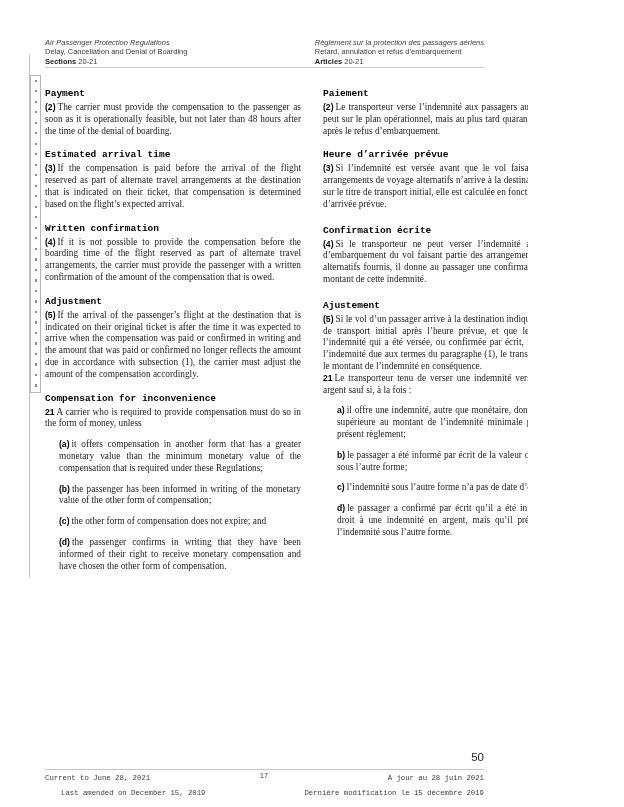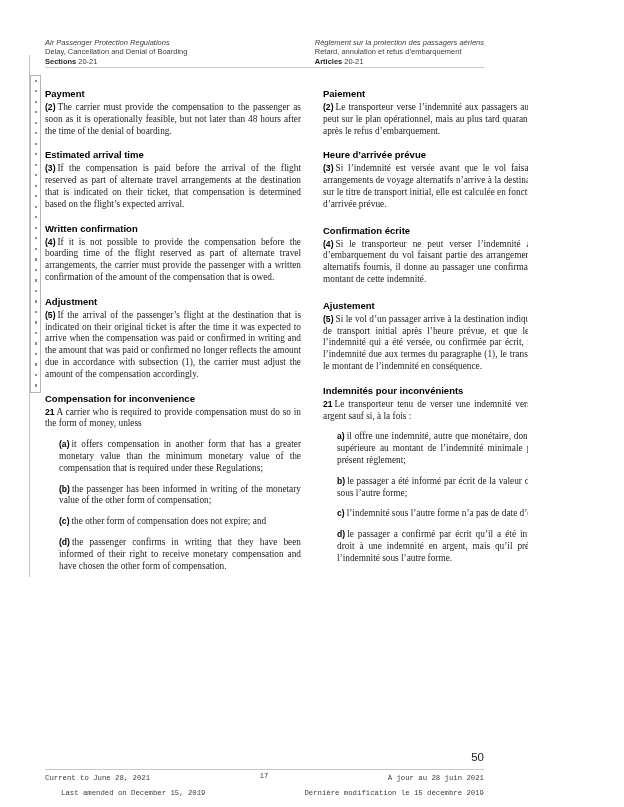--- a/index.html
+++ b/index.html
@@ -22,21 +22,21 @@
     border-top:1px solid #c9c9c9; height:0;
   }
 
   
   .columns {
     position:absolute; top:88px; left:45px; width:535px;
     display:flex; gap:22px;
   }
   .col { width:256px; }
   .shead {
-    font-family:Liberation Sans, sans-serif; font-weight:bold;
+    font-family:Liberation Mono, monospace; font-weight:bold;
     font-size:9.5px; line-height:11px; margin:12px 0 3px; color:#000;
   }
   .section:first-child .shead { margin-top:0; }
   .para {
     margin:0; font-size:9.3px; line-height:11.8px;
     text-align:justify; color:#1c1c1c;
   }
   .plabel {
     font-family:"Liberation Sans", sans-serif; font-weight:bold;
     font-size:8.6px; margin-right:2px; color:#000;
@@ -145,21 +145,20 @@
       </div>
       <div class="section gap-lg">
         <div class="shead">Confirmation écrite</div>
         <p class="para"><span class="plabel">(4)</span><span>Si le transporteur ne peut verser l’indemnité avant l’heure d’embarquement du vol faisant partie des arrangements de voyage alternatifs fournis, il donne au passager une confirmation écrite du montant de cette indemnité.</span></p>
       </div>
       <div class="section">
         <div class="shead">Ajustement</div>
         <p class="para"><span class="plabel">(5)</span><span>Si le vol d’un passager arrive à la destination indiquée sur le titre de transport initial après l’heure prévue, et que le montant de l’indemnité qui a été versée, ou confirmée par écrit, ne reflète pas l’indemnité due aux termes du paragraphe (1), le transporteur ajuste le montant de l’indemnité en conséquence.</span></p>
       </div>
       <div class="section">
-        <div class="shead">Indemnités pour inconvénients</div>
         <p class="para"><span class="plabel">21</span><span>Le transporteur tenu de verser une indemnité verse celle-ci en argent sauf si, à la fois :</span></p>
         <p class="para sub"><span class="plabel">a)</span><span>il offre une indemnité, autre que monétaire, dont la valeur est supérieure au montant de l’indemnité minimale prévue par le présent règlement;</span></p>
         <p class="para sub"><span class="plabel">b)</span><span>le passager a été informé par écrit de la valeur de l’indemnité sous l’autre forme;</span></p>
         <p class="para sub"><span class="plabel">c)</span><span>l’indemnité sous l’autre forme n’a pas de date d’expiration;</span></p>
         <p class="para sub"><span class="plabel">d)</span><span>le passager a confirmé par écrit qu’il a été informé de son droit à une indemnité en argent, mais qu’il préfère recevoir l’indemnité sous l’autre forme.</span></p>
       </div>
     </div>
 
   </div>
 

